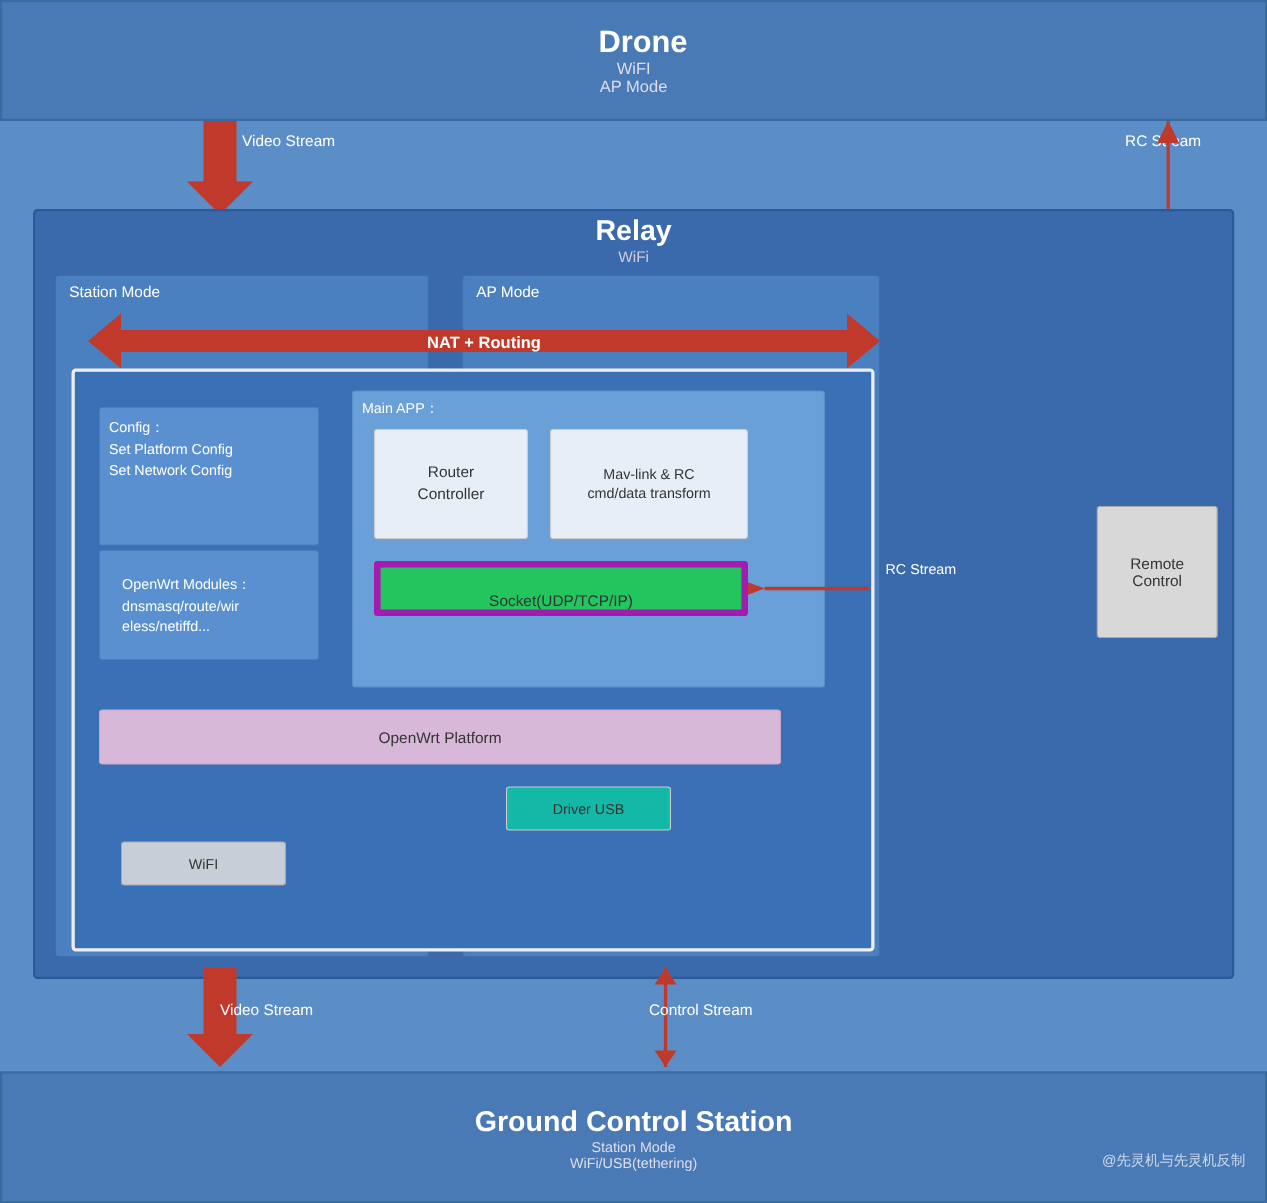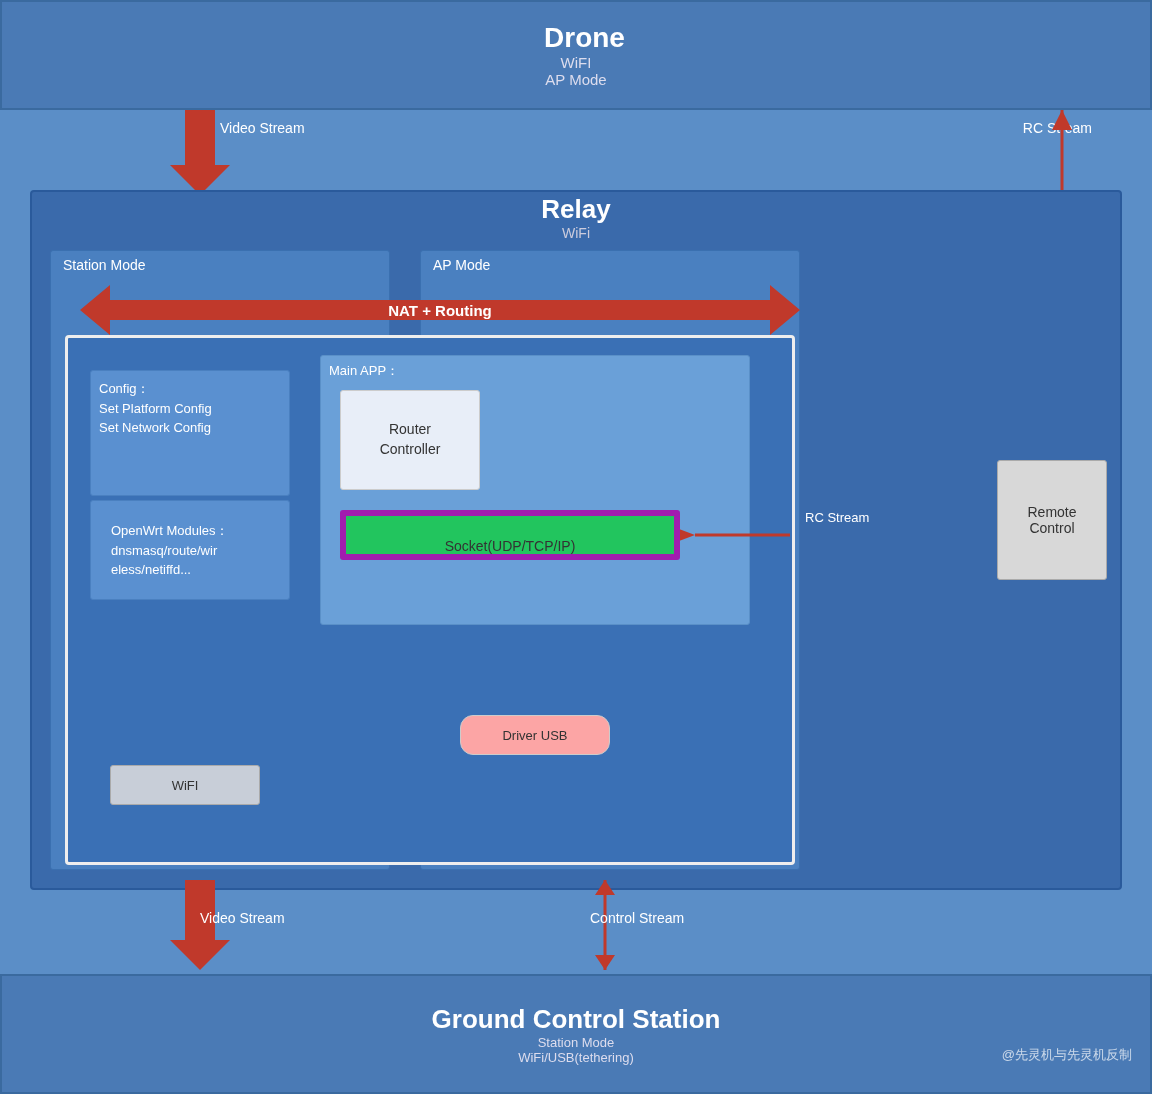--- a/index.html
+++ b/index.html
@@ -287,23 +287,23 @@
       justify-content: center;
     }
 
     
     .driver-usb-box {
       position: absolute;
       top: 715px;
       left: 460px;
       width: 150px;
       height: 40px;
-      background: #fca5a5;
+      background: #14b8a6;
       border: 1px solid #ccc;
-      border-radius: 13px;
+      border-radius: 3px;
       display: flex;
       align-items: center;
       justify-content: center;
     }
 
     
     .usb-hardware-box {
       position: absolute;
       top: 765px;
       left: 460px;
@@ -476,36 +476,45 @@
     <div class="main-app-label">Main APP：</div>
   </div>
 
   <div class="router-controller-box">
     <div class="router-controller-text">
       <span>Router</span><br>
       <span>Controller</span>
     </div>
   </div>
 
+  <div class="mavlink-box">
+    <div class="mavlink-text">
+      <span>Mav-link &amp; RC</span><br>
+      <span>cmd/data transform</span>
+    </div>
+  </div>
 
   <svg class="arrow" style="position:absolute;top:525px;left:690px;width:100px;height:20px;">
     <defs>
       <marker id="arrowhead-left" markerWidth="8" markerHeight="6" refX="0" refY="3" orient="auto">
         <polygon points="8 0, 0 3, 8 6" fill="#c0392b"></polygon>
       </marker>
     </defs>
     <line x1="100" y1="10" x2="5" y2="10" stroke="#c0392b" stroke-width="3" marker-end="url(#arrowhead-left)"></line>
   </svg>
 
   <div class="rc-stream-middle">RC Stream</div>
 
   <div class="socket-box">
     <div class="socket-text">Socket(UDP/TCP/IP)</div>
   </div>
 
+  <div class="openwrt-platform-box">
+    <div class="openwrt-platform-text">OpenWrt Platform</div>
+  </div>
 
 
   <div class="wifi-hardware-box">
     <span style="font-size:13px;color:#333;">WiFI</span>
   </div>
 
   <div class="driver-usb-box">
     <span style="font-size:13px;color:#333;">Driver USB</span>
   </div>
 

